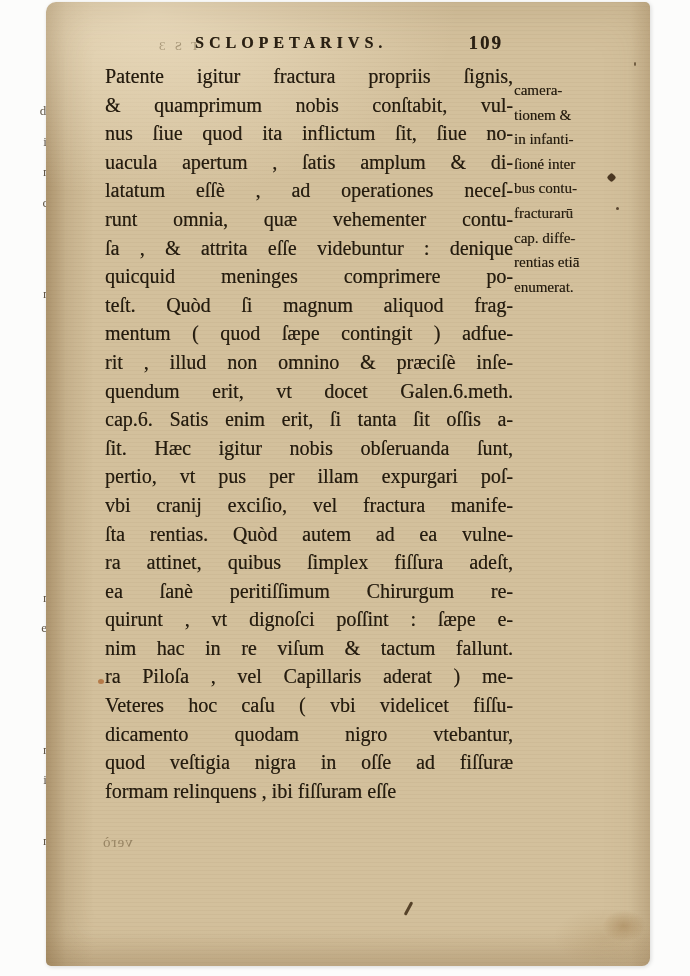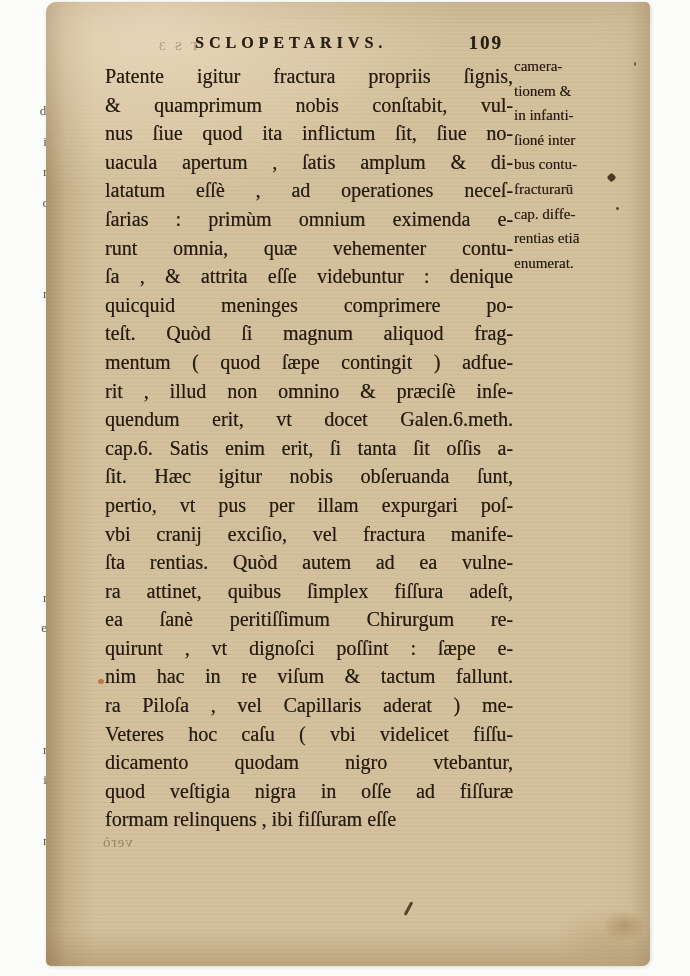--- a/index.html
+++ b/index.html
@@ -41,21 +41,21 @@
   .body-text{
     position:absolute;left:59px;top:60px;width:408px;
     font-size:20px;color:#241b0e;
     text-shadow:.35px .35px .5px rgba(36,27,14,.55);
   }
   .bline{height:28.6px;line-height:28.6px;text-align:justify;text-align-last:justify;overflow:hidden;}
   .bline.last{text-align-last:left;}
 
   
   .margin-notes{
-    position:absolute;left:468px;top:52px;width:120px;
+    position:absolute;left:468px;top:76px;width:120px;
     font-size:15px;line-height:24.6px;color:#241b0e;
     text-shadow:.3px .3px .4px rgba(36,27,14,.5);
   }
   .mline{display:block;}
 
   
   .ghost{position:absolute;transform:scaleX(-1);filter:blur(.45px);pointer-events:none;}
   .ghost-header{left:110px;top:36px;font-size:13px;letter-spacing:3px;color:rgba(110,92,62,.5);}
   .ghost-bottom{left:56px;top:832px;font-size:15px;letter-spacing:1px;color:rgba(115,96,65,.62);}
 
@@ -108,21 +108,20 @@
       <span class="title">SCLOPETARIVS.</span>
       <span class="pagenum">109</span>
     </div>
 
     <div class="body-text">
       <div class="bline">Patente igitur fractura propriis ſignis,</div>
       <div class="bline">&amp; quamprimum nobis conſtabit, vul-</div>
       <div class="bline">nus ſiue quod ita inflictum ſit, ſiue no-</div>
       <div class="bline">uacula apertum , ſatis amplum &amp; di-</div>
       <div class="bline">latatum eſſè , ad operationes neceſ-</div>
-      <div class="bline">ſarias : primùm omnium eximenda e-</div>
       <div class="bline">runt omnia, quæ vehementer contu-</div>
       <div class="bline">ſa , &amp; attrita eſſe videbuntur : denique</div>
       <div class="bline">quicquid meninges comprimere po-</div>
       <div class="bline">teſt. Quòd ſi magnum aliquod frag-</div>
       <div class="bline">mentum ( quod ſæpe contingit ) adfue-</div>
       <div class="bline">rit , illud non omnino &amp; præciſè inſe-</div>
       <div class="bline">quendum erit, vt docet Galen.6.meth.</div>
       <div class="bline">cap.6. Satis enim erit, ſi tanta ſit oſſis a-</div>
       <div class="bline">ſit. Hæc igitur nobis obſeruanda ſunt,</div>
       <div class="bline">pertio, vt pus per illam expurgari poſ-</div>

